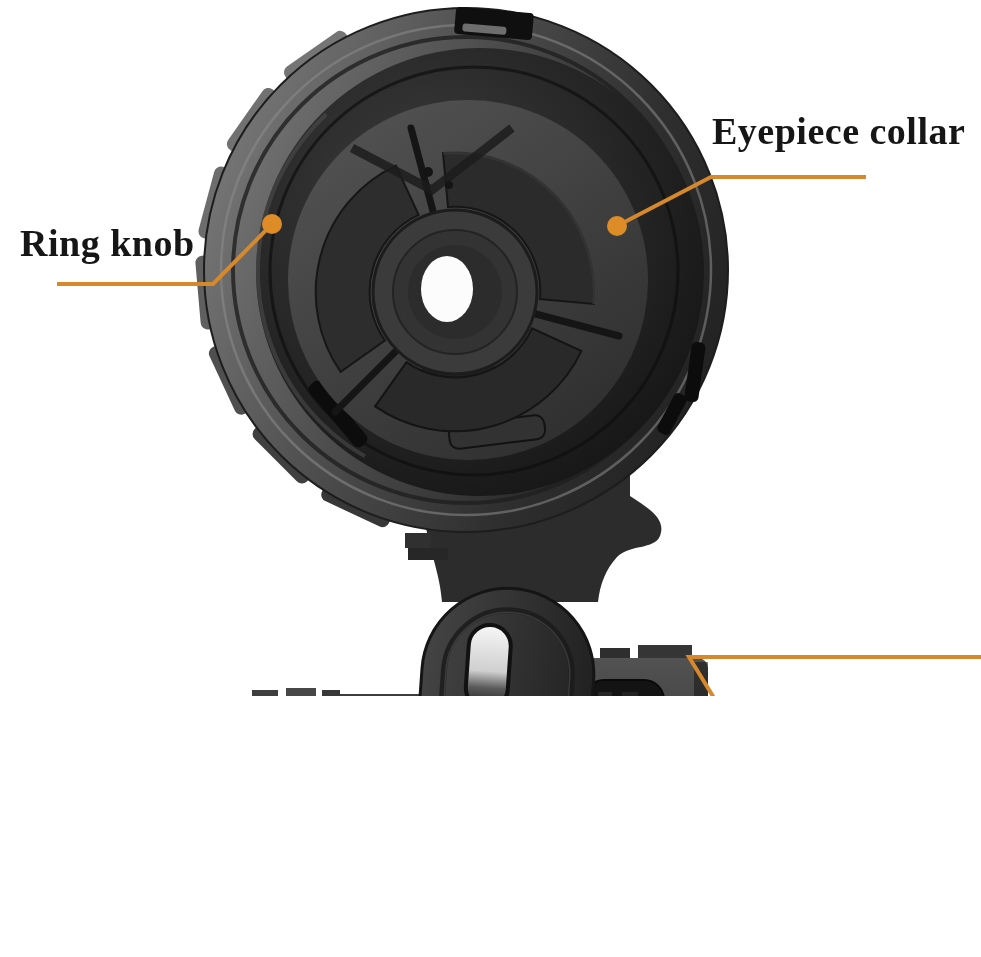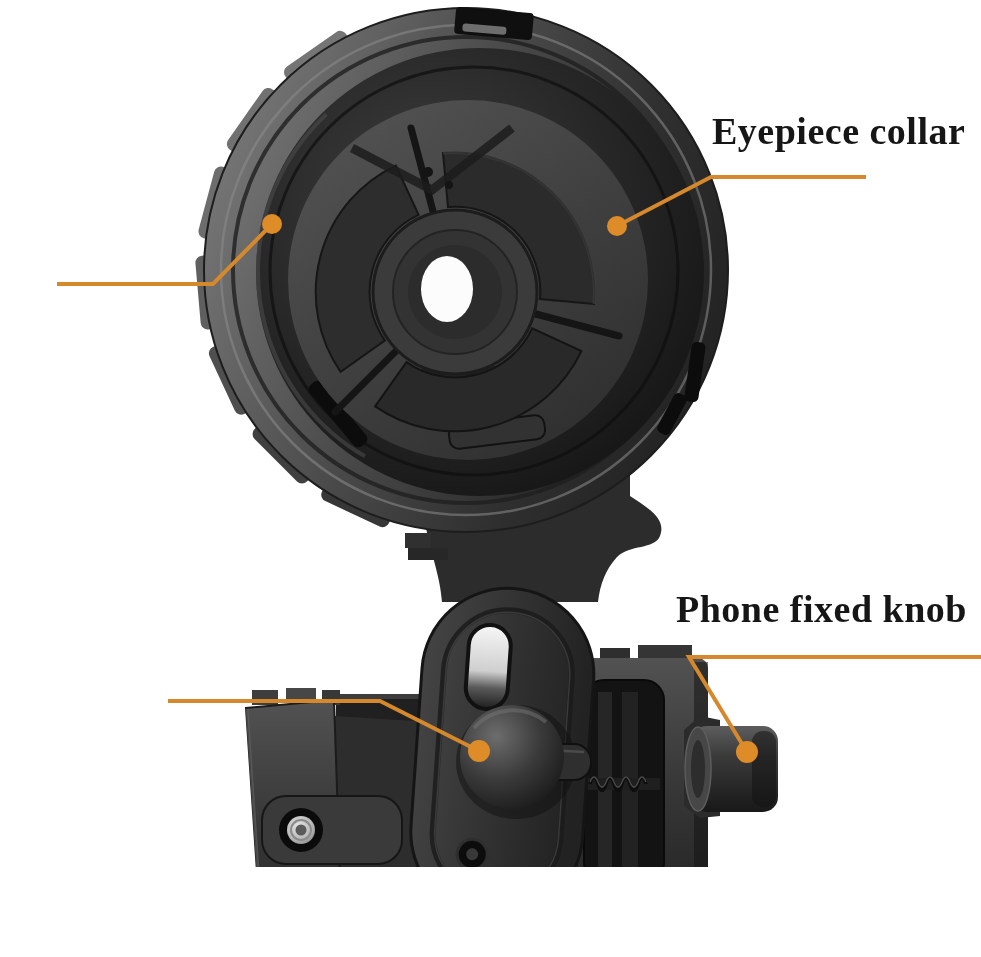--- a/index.html
+++ b/index.html
@@ -1,18 +1,18 @@
 <!DOCTYPE html>
 <html><head>
 <meta charset="utf-8">
 <style>
   html,body{margin:0;padding:0;background:#ffffff;}
   #canvas{
     position:relative;
-    width:981px;height:867px;
+    width:981px;height:696px;
     background:#ffffff;
     overflow:hidden;
     font-family:"Liberation Serif", serif;
   }
   .part-label{
     position:absolute;
     font-weight:700;
     font-size:38px;
     line-height:42px;
     color:#161616;
@@ -252,17 +252,17 @@
     <g fill="#dd8c28">
       <circle cx="272" cy="224" r="10"></circle>
       <circle cx="617" cy="226" r="10"></circle>
       <circle cx="479" cy="751" r="11"></circle>
       <circle cx="747" cy="752" r="11"></circle>
     </g>
   </svg>
 
   <div class="part-label" style="left:712px;top:110px;">Eyepiece collar</div>
 
-
-
-  <div class="part-label" style="left:676px;top:588px;">Phone fixed knob</div>
+  <div class="part-label" style="left:20px;top:222px;">Ring knob</div>
+
+
 
 </div>
 
 </body></html>

